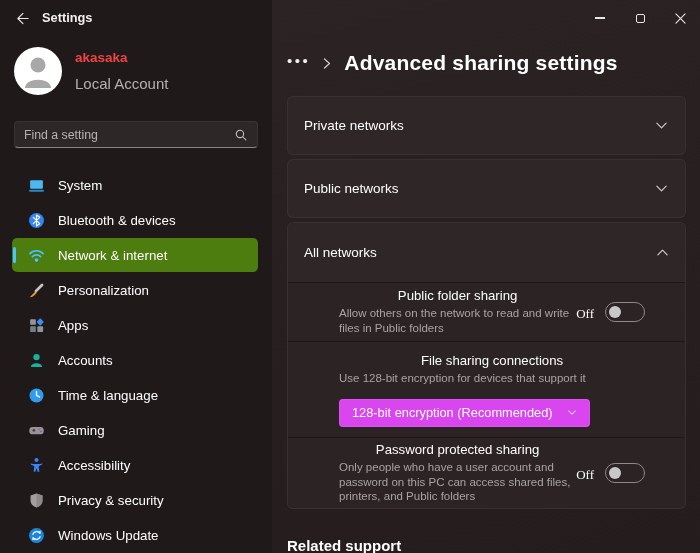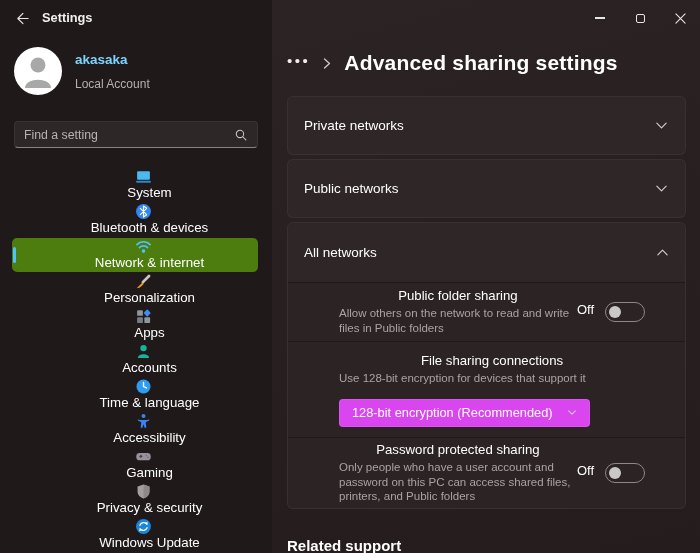--- a/index.html
+++ b/index.html
@@ -8,31 +8,31 @@
     font-family:"Liberation Sans","DejaVu Sans",sans-serif;
     background:#1e1819; color:#fff; position:relative;
   }
   
   .left-col { position:absolute; left:0; top:0; width:272px; height:553px; background:#1f191a; }
   .back-btn { position:absolute; left:8px; top:5px; width:28px; height:26px; display:flex; align-items:center; justify-content:center; border-radius:4px; background:transparent; }
   .app-title { position:absolute; left:42px; top:0; height:36px; line-height:36px; font-size:12.8px; font-weight:600; color:#f2efef; }
   .account { position:absolute; left:14px; top:47px; display:flex; align-items:center; }
   .avatar { width:48px; height:48px; border-radius:50%; background:#fff; overflow:hidden; flex:0 0 auto; }
   .account-text { margin-left:13px; }
-  .account-name { font-size:13.5px; font-weight:700; color:#7dd3fc; }
-  .account-type { font-size:12px; color:#b5b0b1; margin-top:10px; }
+  .account-name { font-size:13.5px; font-weight:700; color:#ef4444; }
+  .account-type { font-size:15px; color:#b5b0b1; margin-top:10px; }
   .search-box { position:absolute; left:14px; top:121px; width:244px; height:27px;
     background:#2e2728; border:1px solid #3a3334; border-bottom:1px solid #898384;
     border-radius:4px; display:flex; align-items:center; padding:0 9px; }
   .search-box input { flex:1; background:transparent; border:none; outline:none;
     font-family:inherit; font-size:12.3px; color:#e8e4e5; }
   .search-box input::placeholder { color:#b8b2b3; }
   .nav { position:absolute; left:12px; top:168px; width:246px; }
   .nav-item { position:relative; height:34px; margin-bottom:1px; border-radius:5px;
-    display:flex; align-items:center; padding-left:16px; cursor:default;flex-direction:column; }
+    display:flex; align-items:center; padding-left:16px; cursor:default; }
   .nav-item.selected { background:#4d7c0f; }
   .nav-pill { position:absolute; left:1px; top:9px; width:3px; height:16px; border-radius:2px; background:#4cc2ff; display:none; }
   .nav-item.selected .nav-pill { display:block; }
   .nav-icon { width:17px; height:17px; display:flex; align-items:center; justify-content:center; }
   .nav-label { margin-left:13px; font-size:13.3px; color:#ffffff; }
   
   .right-col { position:absolute; left:272px; top:0; width:428px; height:553px;
     background:linear-gradient(165deg,#2c2324 0%,#281f20 45%,#251c1d 100%); }
   .win-controls { position:absolute; top:0; right:0; height:36px; display:flex; }
   .win-btn { width:40px; height:36px; display:flex; align-items:center; justify-content:center; }
@@ -49,21 +49,21 @@
   .expander { margin-bottom:0; padding:0; overflow:hidden; }
   .exp-header { height:59px; display:flex; align-items:center; padding:0 16px; background:#2e2627; }
   .exp-row { background:#2b2324; border-top:1px solid rgba(0,0,0,0.30); padding:0 40px 0 51px; display:flex; align-items:center; }
   .row-1 { height:59px; }
   .row-2 { height:96px; display:block; padding-top:11px; }
   .row-3 { height:71px; }
   .row-text { width:244px; }
   .row-title { font-size:13.2px; color:#fff;text-align:center; }
   .row-desc { font-size:11.5px; color:#a9a3a4; line-height:1.28; margin-top:3px; }
   .row-desc.wide { width:auto; }
-  .row-control { margin-left:auto; display:flex; align-items:flex-start; }
+  .row-control { margin-left:auto; display:flex; align-items:flex-end;font-family:Liberation Serif, serif; }
   .toggle-label { font-size:13px; color:#fff; margin-right:11px; }
   .toggle { width:40px; height:20px; border:1px solid #8e8889; border-radius:10px; position:relative; }
   .toggle-knob { position:absolute; left:3px; top:3px; width:12px; height:12px; border-radius:50%; background:#cbc6c7; }
   .dropdown { margin-top:13px; display:inline-flex; align-items:center; background:#d946ef;
     border:1px solid rgba(255,255,255,0.08); border-radius:4px; padding:5px 12px 6px 12px; }
   .dropdown-value { font-size:12.8px; color:#fff; }
   .dropdown .dd-chev { margin-left:14px; display:flex; align-items:center; }
   .footer-heading { margin-top:28px; font-size:15px; font-weight:700; color:#fff; }
   svg { display:block; }
 </style>
@@ -183,39 +183,39 @@
             <path d="M8 8 V4.2 M8 8 L10.8 9.4" stroke="#fff" stroke-width="1.3" stroke-linecap="round"></path>
           </svg>
       </span>
       <span class="nav-label">Time &amp; language</span>
     </div>
 
     <div class="nav-item">
 
       <span class="nav-icon">
         <svg width="17" height="17" viewBox="0 0 16 16">
-            <circle cx="8" cy="2.9" r="1.9" fill="#3b82f6"></circle>
-            <path d="M2.4 5.8 C5 7 11 7 13.6 5.8 L13.1 7.4 C11.2 8.2 10.1 8.2 10.1 9.4 L10.7 13.6 L9.2 14 L8 10.6 L6.8 14 L5.3 13.6 L5.9 9.4 C5.9 8.2 4.8 8.2 2.9 7.4 Z" fill="#3b82f6"></path>
-          </svg>
-      </span>
-      <span class="nav-label">Accessibility</span>
-    </div>
-
-    <div class="nav-item">
-
-      <span class="nav-icon">
-        <svg width="17" height="17" viewBox="0 0 16 16">
             <rect x="1.2" y="4.6" width="13.6" height="7" rx="3.2" fill="#98939a"></rect>
             <rect x="4" y="7.3" width="3" height="1.2" rx="0.5" fill="#4a4546"></rect>
             <rect x="4.9" y="6.4" width="1.2" height="3" rx="0.5" fill="#4a4546"></rect>
             <circle cx="10.6" cy="6.9" r="0.9" fill="#d94f4f"></circle>
             <circle cx="12.2" cy="8.8" r="0.9" fill="#3f77d9"></circle>
           </svg>
       </span>
       <span class="nav-label">Gaming</span>
+    </div>
+
+    <div class="nav-item">
+
+      <span class="nav-icon">
+        <svg width="17" height="17" viewBox="0 0 16 16">
+            <circle cx="8" cy="2.9" r="1.9" fill="#3b82f6"></circle>
+            <path d="M2.4 5.8 C5 7 11 7 13.6 5.8 L13.1 7.4 C11.2 8.2 10.1 8.2 10.1 9.4 L10.7 13.6 L9.2 14 L8 10.6 L6.8 14 L5.3 13.6 L5.9 9.4 C5.9 8.2 4.8 8.2 2.9 7.4 Z" fill="#3b82f6"></path>
+          </svg>
+      </span>
+      <span class="nav-label">Accessibility</span>
     </div>
 
     <div class="nav-item">
 
       <span class="nav-icon">
         <svg width="17" height="17" viewBox="0 0 16 16">
             <path d="M8 1.4 L13.6 3.4 V8 C13.6 11.4 11.1 13.6 8 14.7 C4.9 13.6 2.4 11.4 2.4 8 V3.4 Z" fill="#a39ea0"></path>
             <path d="M8 1.4 L13.6 3.4 V8 C13.6 11.4 11.1 13.6 8 14.7 Z" fill="#8d8889"></path>
           </svg>
       </span>

